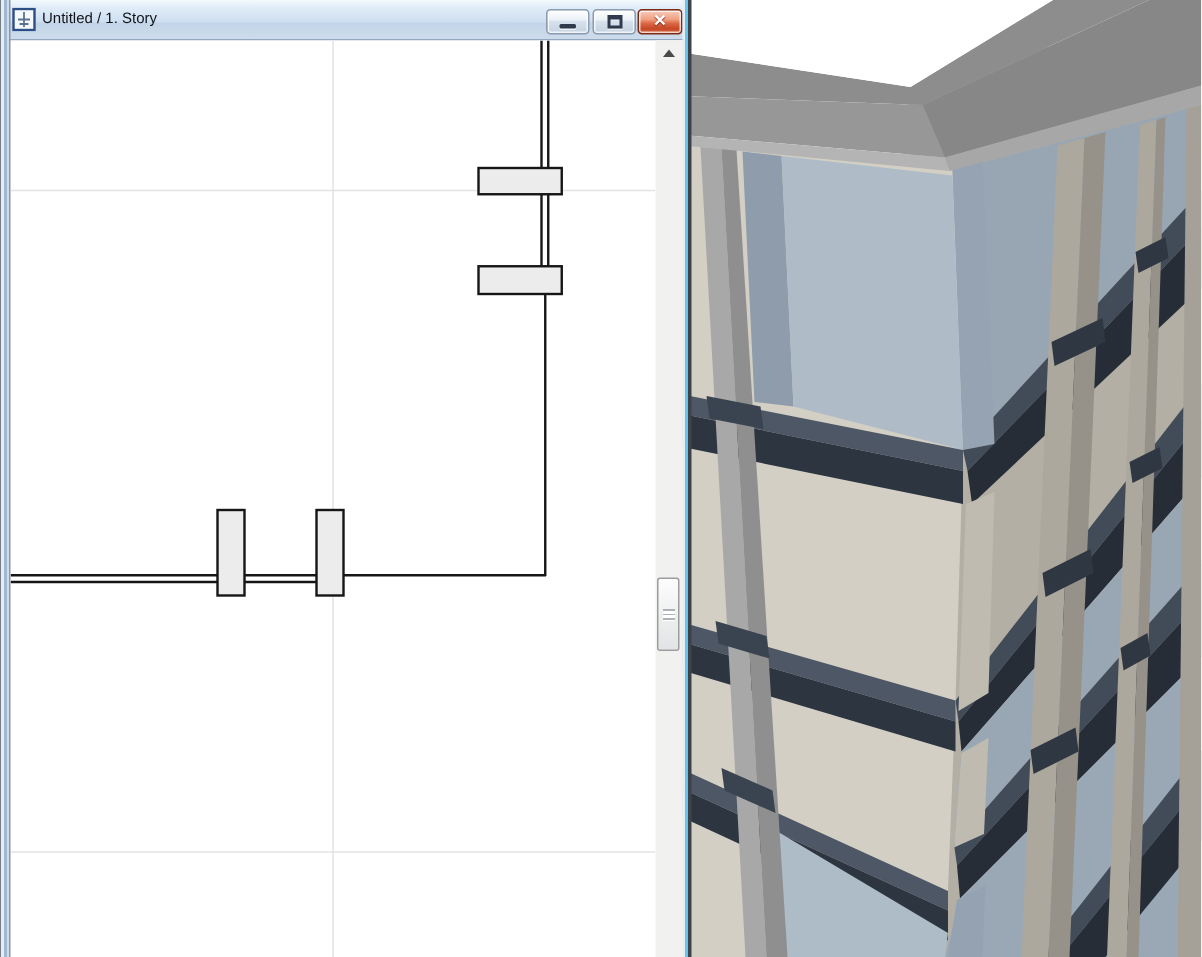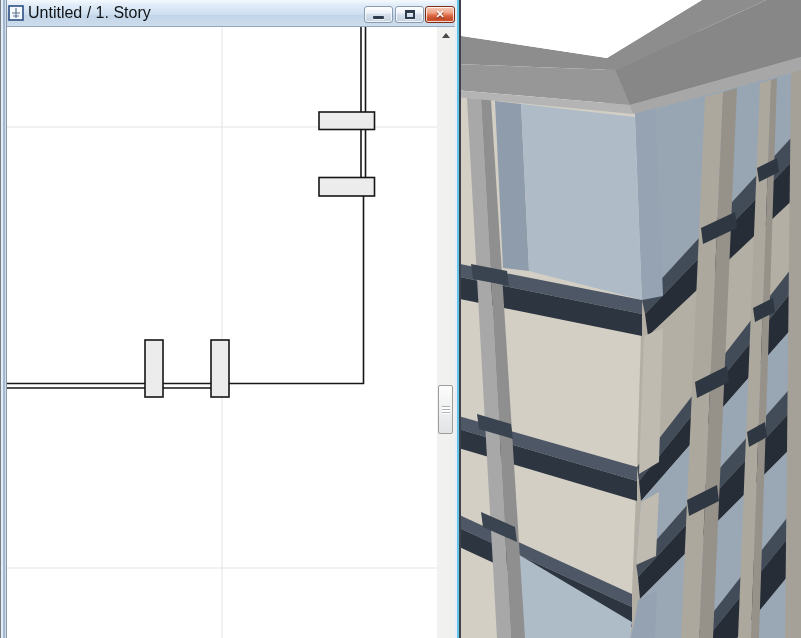--- a/index.html
+++ b/index.html
@@ -12,21 +12,21 @@
   #planwin{position:absolute;left:0;top:0;width:461px;height:638px;z-index:10;}
   .win-border-left{position:absolute;left:0;top:0;width:7px;height:638px;
     background:linear-gradient(to right,#767e86 0,#767e86 1px,#e4ecf5 1px,#e4ecf5 3px,#a2b8d0 3px,#a2b8d0 5px,#cfdcea 5px,#cfdcea 6px,#8c98a6 6px,#8c98a6 7px);}
   .win-border-right{position:absolute;left:455px;top:0;width:6px;height:638px;
     background:linear-gradient(to right,#e6edf4 0,#e6edf4 2px,#64c5ea 2px,#64c5ea 4px,#3c434a 4px,#3c434a 6px);}
   .titlebar{position:absolute;left:1px;top:0;width:458px;height:26px;
     background:linear-gradient(#f4f9fd 0,#e0ecf8 20%,#cfdff0 55%,#c2d5e8 60%,#cddcec 100%);
     border-bottom:1px solid #93a7bd;}
   .title-icon{position:absolute;left:7px;top:5px;width:16px;height:16px;}
   .title-text{position:absolute;left:27px;top:0;height:15px;line-height:25px;
-    font-size:16px;color:#101418;white-space:nowrap;}
+    font-size:10px;color:#101418;white-space:nowrap;}
   .winbtn{position:absolute;top:6px;height:17px;border:1px solid #8b9cb0;border-radius:3px;
     box-sizing:border-box;box-shadow:inset 0 0 0 1px rgba(255,255,255,.75);cursor:default;}
   .winbtn.gray{background:linear-gradient(#ffffff 0,#ecf2f8 40%,#d6e1ec 50%,#c4d2e0 100%);}
   #btn-min{left:363px;width:29px;}
   #btn-max{left:394px;width:29px;}
   #btn-close{left:424px;width:30px;border-color:#7e2b14;
     background:linear-gradient(#f7cdbc 0,#ef9f82 40%,#dd6c48 55%,#c64a28 80%,#d2603a 100%);}
   .glyph-min{position:absolute;left:8px;bottom:3px;width:11px;height:3px;background:#2f3b4d;border-radius:1px;
     box-shadow:0 1px 0 rgba(255,255,255,.7);}
   .glyph-max{position:absolute;left:9px;top:3px;width:10px;height:9px;box-sizing:border-box;

